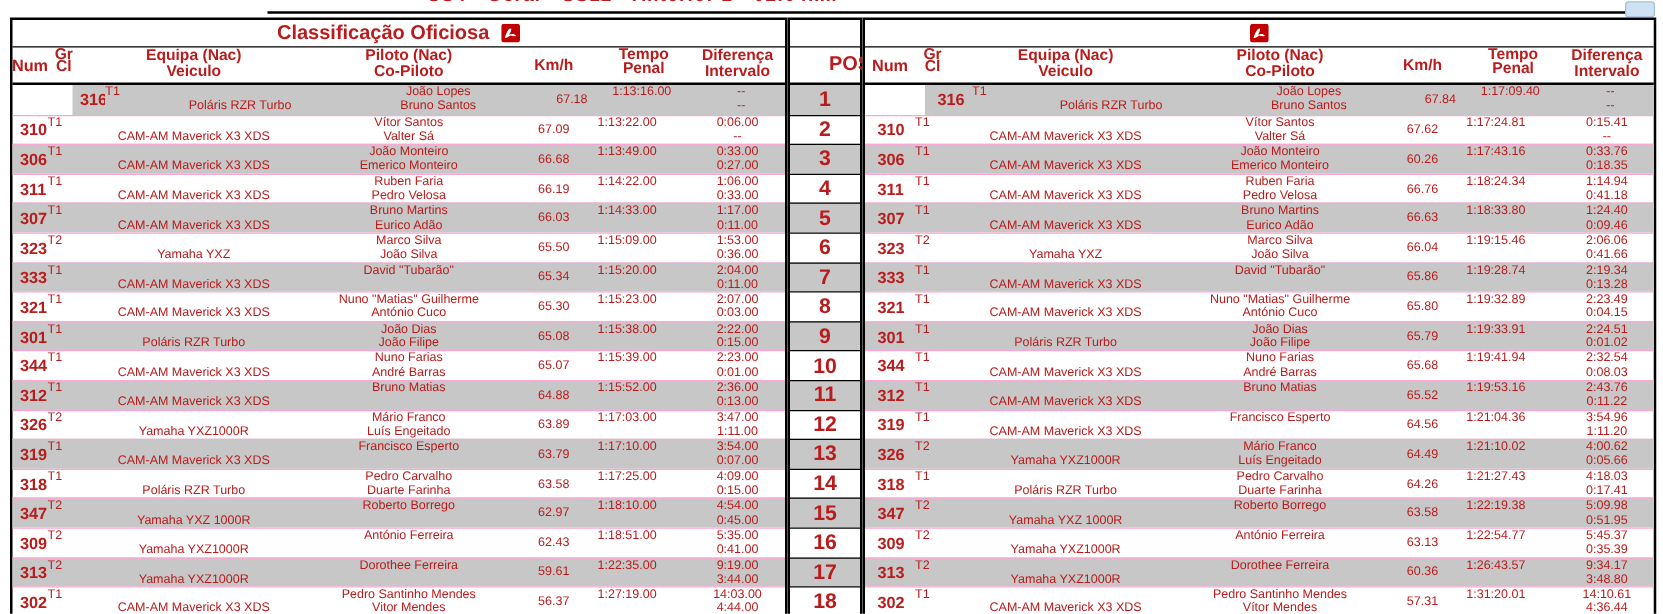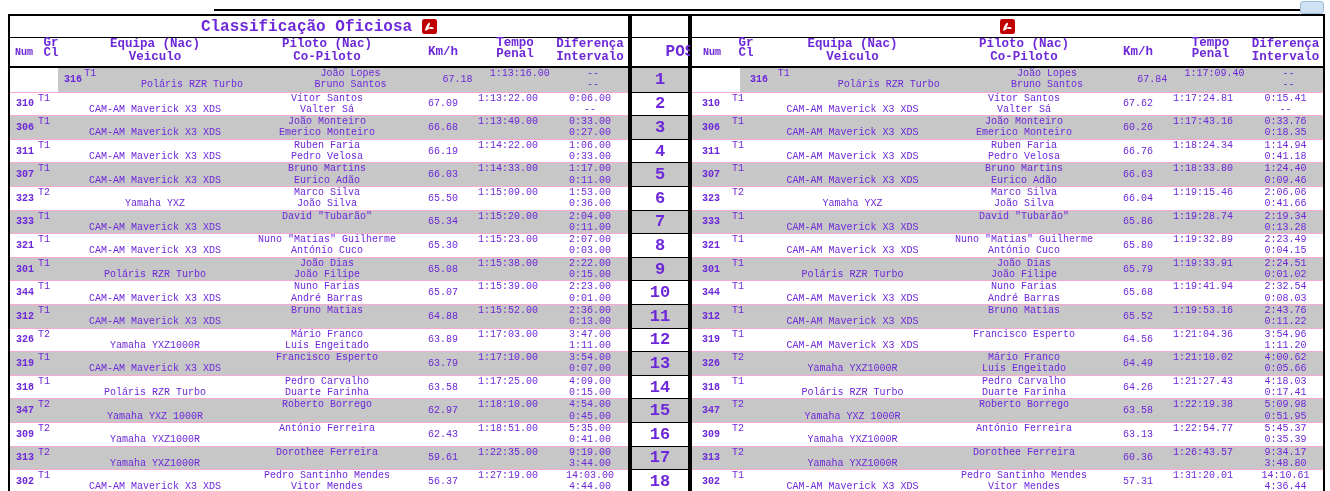--- a/index.html
+++ b/index.html
@@ -1,18 +1,18 @@
 <!DOCTYPE html>
 <html style="--shade: #c7c7c7;"><head>
 <meta charset="utf-8">
 <style>
   html,body{margin:0;padding:0;}
   .page{
     position:relative;width:1330px;height:491px;background:#fff;
-    font-family:Liberation Mono, monospace;color:#6d28d9;overflow:hidden;
+    font-family:Liberation Sans, sans-serif;color:#b91c1c;overflow:hidden;
   }
   
   .topbar{position:absolute;left:214px;top:0;width:1098px;height:9px;
     border-bottom:2px solid #000;overflow:hidden;}
   .topbar-text{position:absolute;left:128px;top:-12px;font-weight:bold;font-size:15px;
     letter-spacing:1px;white-space:nowrap;}
   .top-right-badge{position:absolute;right:6px;top:1px;width:22px;height:11px;
     background:#cfe2f3;border:1px solid #9fc0dc;border-radius:3px;}
 
   .grid{position:absolute;left:8px;top:14px;display:flex;align-items:stretch;}
@@ -29,21 +29,21 @@
   .header-row{height:30px;border-bottom:2px solid #000;display:flex;box-sizing:border-box;
     font-weight:bold;font-size:12.5px;}
   .hcell{display:flex;flex-direction:column;align-items:center;justify-content:flex-start;
     line-height:13px;text-align:center;box-sizing:border-box;}
 
   .trow{display:flex;height:23.6px;border-top:1px solid #f9a8d4;box-sizing:border-box;}
   .trow.shade{background:var(--shade,#c7c7c7);}
   .trow:first-child{border-top:none;margin-left:48px;}
   .c{box-sizing:border-box;font-size:10px;overflow:hidden;}
   .l1,.l2{height:11.2px;line-height:11.2px;white-space:nowrap;overflow:hidden;}
-  .num{font-weight:bold;font-size:10px;display:flex;align-items:center;padding-left:6px;text-align:right;}
+  .num{font-weight:bold;font-size:13px;display:flex;align-items:center;padding-left:6px;text-align:right;}
   .gr{padding-top:1px;line-height:10px;}
   .equipa .l2,.piloto .l1,.piloto .l2,.dif .l1,.dif .l2{text-align:center;}
   .kmh{display:flex;align-items:center;justify-content:center;}
   .tempo{text-align:left;padding-top:1px;line-height:10.5px;}
 
   
   .tbl-left .num{width:28px;}
   .tbl-left .gr{width:26px;}
   .tbl-left .equipa{width:182px;}
   .tbl-left .piloto{width:162px;}

